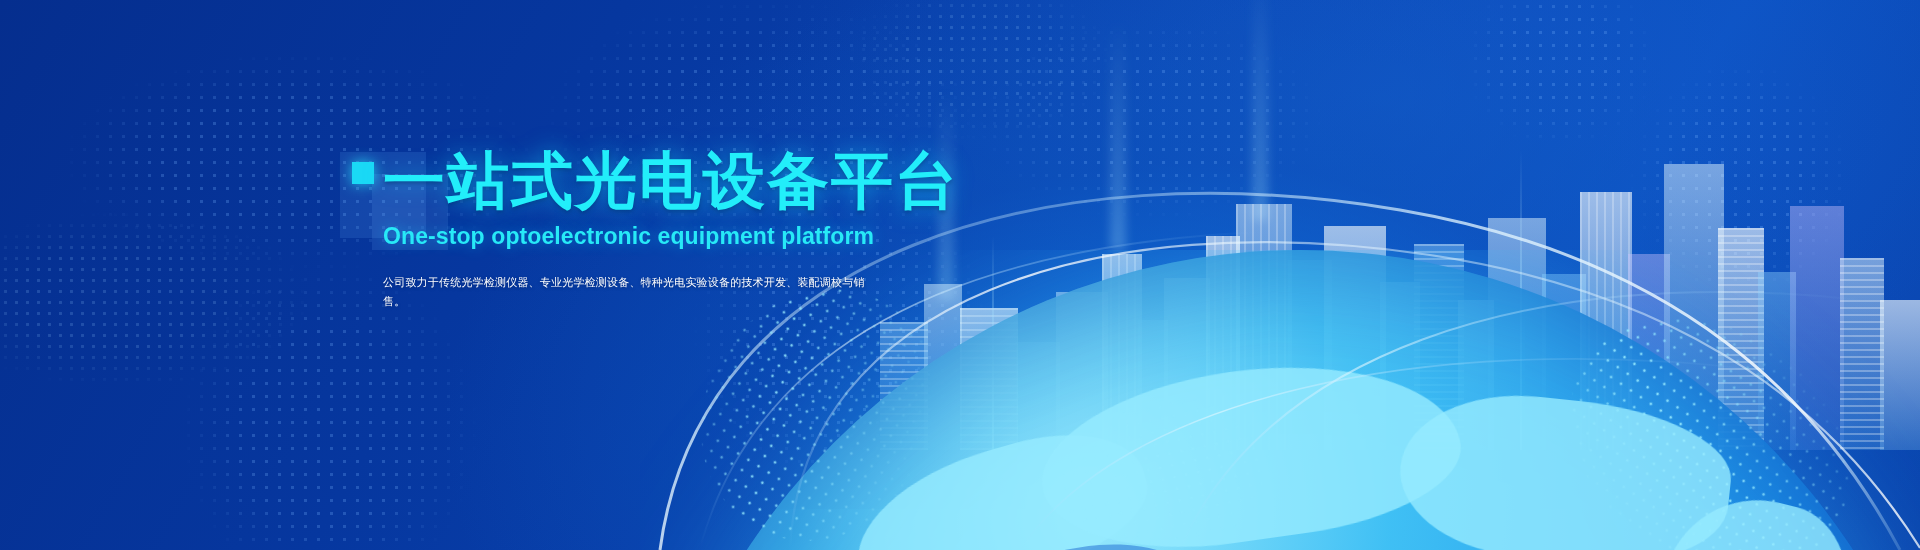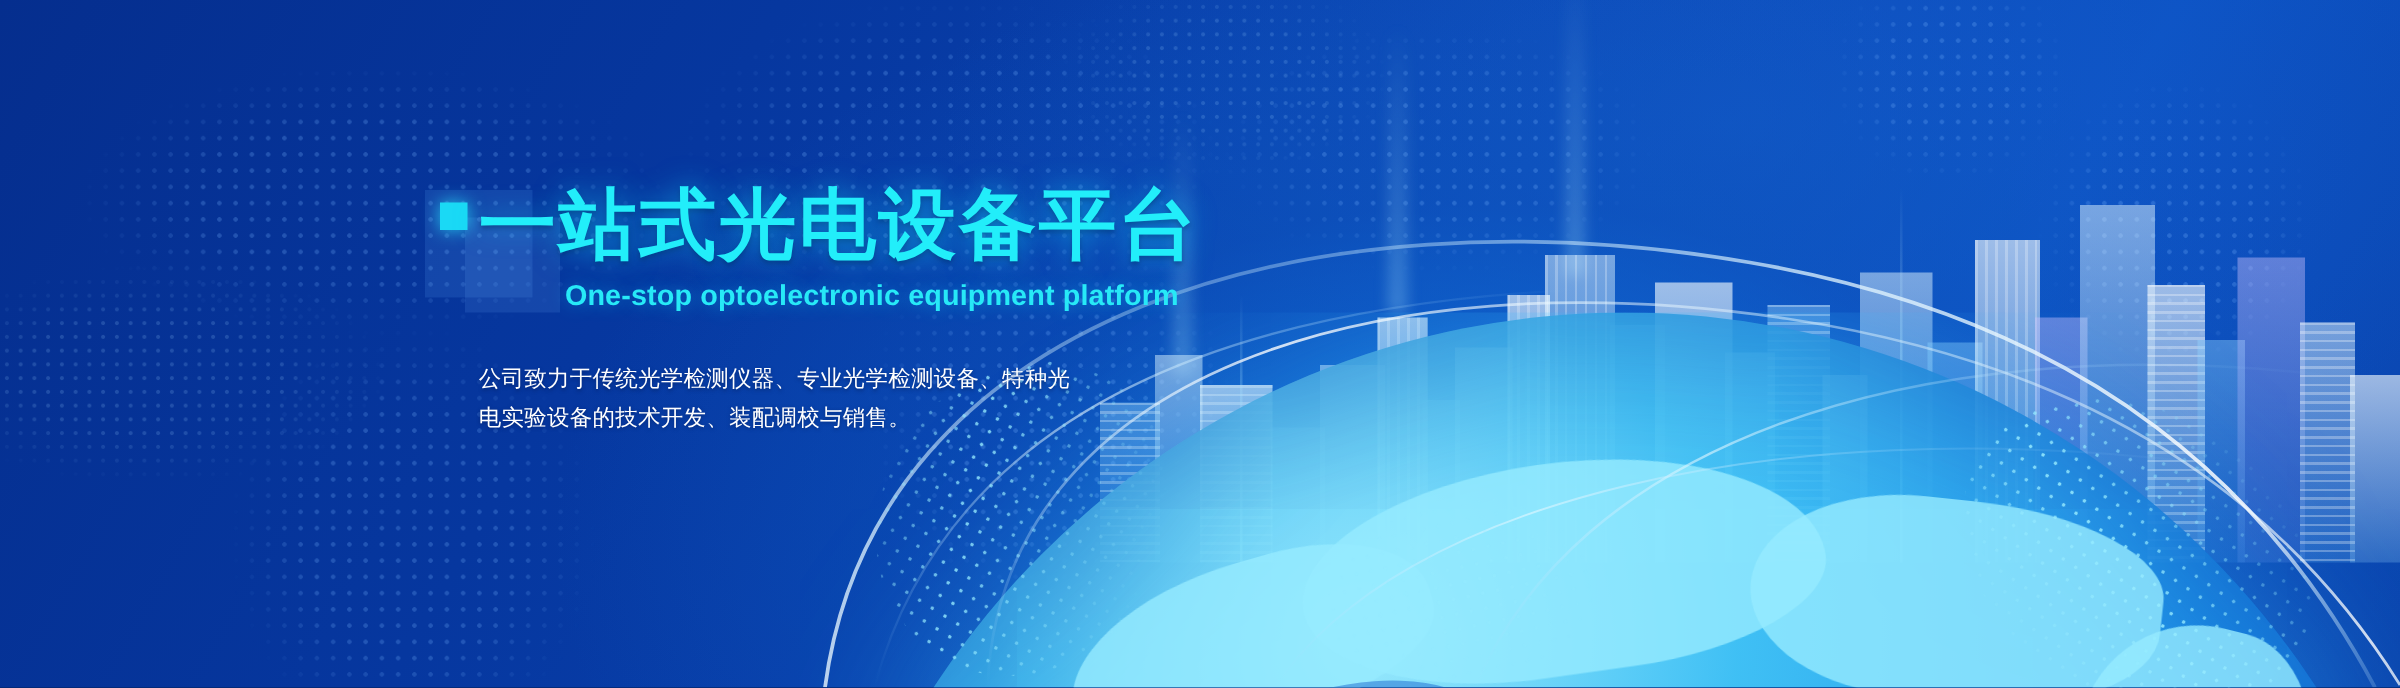--- a/index.html
+++ b/index.html
@@ -96,25 +96,24 @@
     color:#22eefa;
     text-shadow:0 0 22px rgba(20,210,255,.55), 0 2px 4px rgba(0,30,90,.5);
     white-space:nowrap;
   }
   .subhead{
     margin-top:9px;
     font-size:23px; font-weight:700; letter-spacing:.1px;
     color:#27e9f7;
     text-shadow:0 0 14px rgba(20,200,255,.45);
     white-space:nowrap;
-    text-align:right;
   }
   .desc{
-    margin-top:38px;
-    font-size:18px; line-height:1.75; color:#ffffff; letter-spacing:.2px;
+    margin-top:23px;
+    font-size:11px; line-height:1.75; color:#ffffff; letter-spacing:.2px;
     text-shadow:0 1px 3px rgba(0,25,80,.55);
     max-width:490px;
   }
 </style>
 </head>
 <body>
 
 <div class="banner">
 
   <div class="dots m1"></div>

